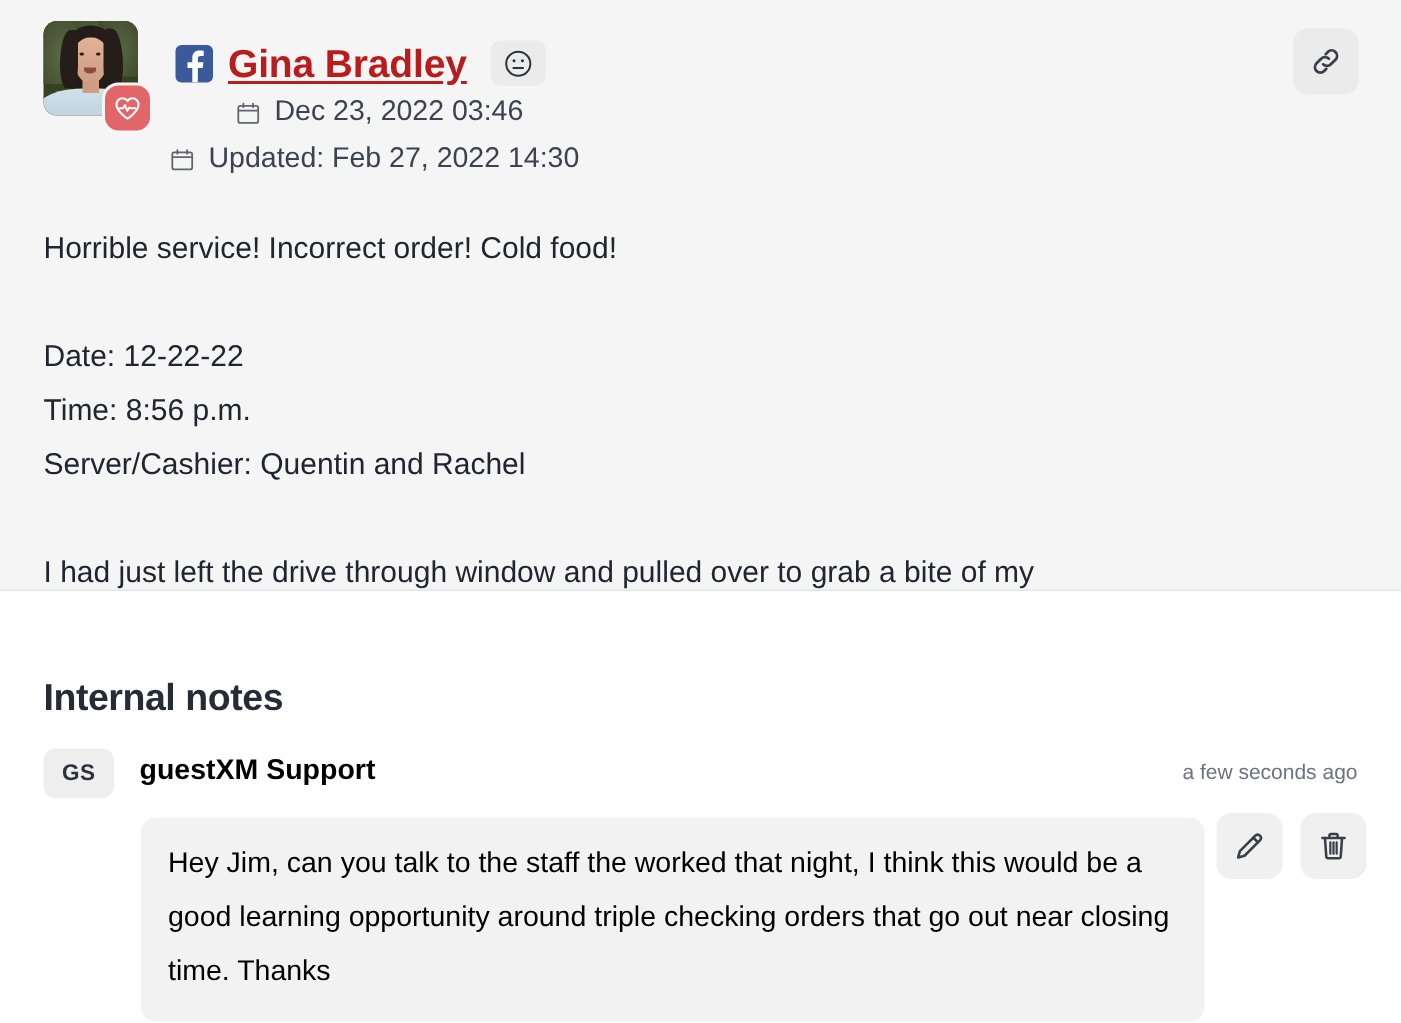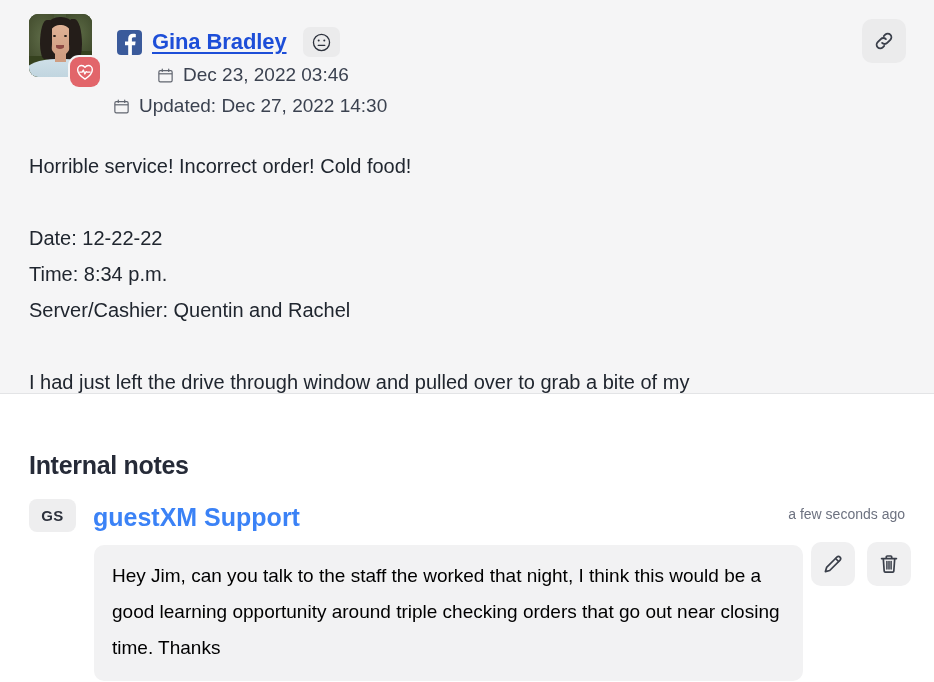--- a/index.html
+++ b/index.html
@@ -115,23 +115,23 @@
   .fb-icon {
     width: 25px; height: 25px;
     border-radius: 4px;
     background: #3a5a9b;
     display: flex; align-items: flex-end; justify-content: center;
     flex: none;
     margin-right: 10px;
   }
   .fb-icon svg { display: block; }
   .author-name {
-    font-size: 22px;
+    font-size: 26px;
     font-weight: bold;
-    color: #1d4ed8;
+    color: #b91c1c;
     text-decoration: underline;
     text-underline-offset: 3px;
     letter-spacing: -0.1px;
     white-space: nowrap;
     cursor: pointer;
     text-align: right;
   }
   .sentiment-chip {
     width: 37px; height: 30px;
     margin-left: 16px;
@@ -220,23 +220,23 @@
     background: #eeeeef;
     display: flex; align-items: center; justify-content: center;
     font-size: 15px;
     font-weight: bold;
     color: #2c313c;
     letter-spacing: 0.3px;
   }
   .note-author {
     position: absolute;
     left: 64px; top: 4px;
-    font-size: 25px;
+    font-size: 19px;
     font-weight: bold;
-    color: #3b82f6;
+    color: #000000;
   }
   .note-time {
     position: absolute;
     right: 0; top: 7px;
     font-size: 14px;
     color: #6d7280;
     white-space: nowrap;
   }
 
   .note-bubble {
@@ -328,35 +328,35 @@
 
     <div class="meta-row r2">
       <span class="cal-icon">
         <svg width="17" height="17" viewBox="0 0 20 20" aria-hidden="true">
           <rect x="2.2" y="4.2" width="15.6" height="13.4" rx="1.6" fill="none" stroke="#60656f" stroke-width="1.4"></rect>
           <line x1="2.2" y1="8.0" x2="17.8" y2="8.0" stroke="#60656f" stroke-width="1.4"></line>
           <line x1="6.2" y1="2.4" x2="6.2" y2="5.2" stroke="#60656f" stroke-width="1.4" stroke-linecap="round"></line>
           <line x1="13.8" y1="2.4" x2="13.8" y2="5.2" stroke="#60656f" stroke-width="1.4" stroke-linecap="round"></line>
         </svg>
       </span>
-      <span>Updated: Dec 27, 2022 14:30</span>
+      <span>Updated: Feb 27, 2022 14:30</span>
     </div>
 
     <button class="link-btn">
       <svg width="24" height="24" viewBox="0 0 24 24" aria-hidden="true">
         <path d="M10.1 13.9 a3.6 3.6 0 0 0 5.1 0 l3.1-3.1 a3.6 3.6 0 0 0 -5.1-5.1 l-1.4 1.4" fill="none" stroke="#3a3f4a" stroke-width="1.85" stroke-linecap="round"></path>
         <path d="M13.9 10.1 a3.6 3.6 0 0 0 -5.1 0 l-3.1 3.1 a3.6 3.6 0 0 0 5.1 5.1 l1.4-1.4" fill="none" stroke="#3a3f4a" stroke-width="1.85" stroke-linecap="round"></path>
       </svg>
     </button>
 
     <div class="review-body">
       <p>Horrible service! Incorrect order! Cold food!</p>
       <div class="spacer"></div>
       <p>Date: 12-22-22</p>
-      <p>Time: 8:34 p.m.</p>
+      <p>Time: 8:56 p.m.</p>
       <p>Server/Cashier: Quentin and Rachel</p>
       <div class="spacer"></div>
       <p class="clipped">I had just left the drive through window and pulled over to grab a bite of my</p>
     </div>
   </section>
 
   <div class="panel-divider"></div>
 
   <section class="notes-panel">
     <h2 class="notes-title">Internal notes</h2>

